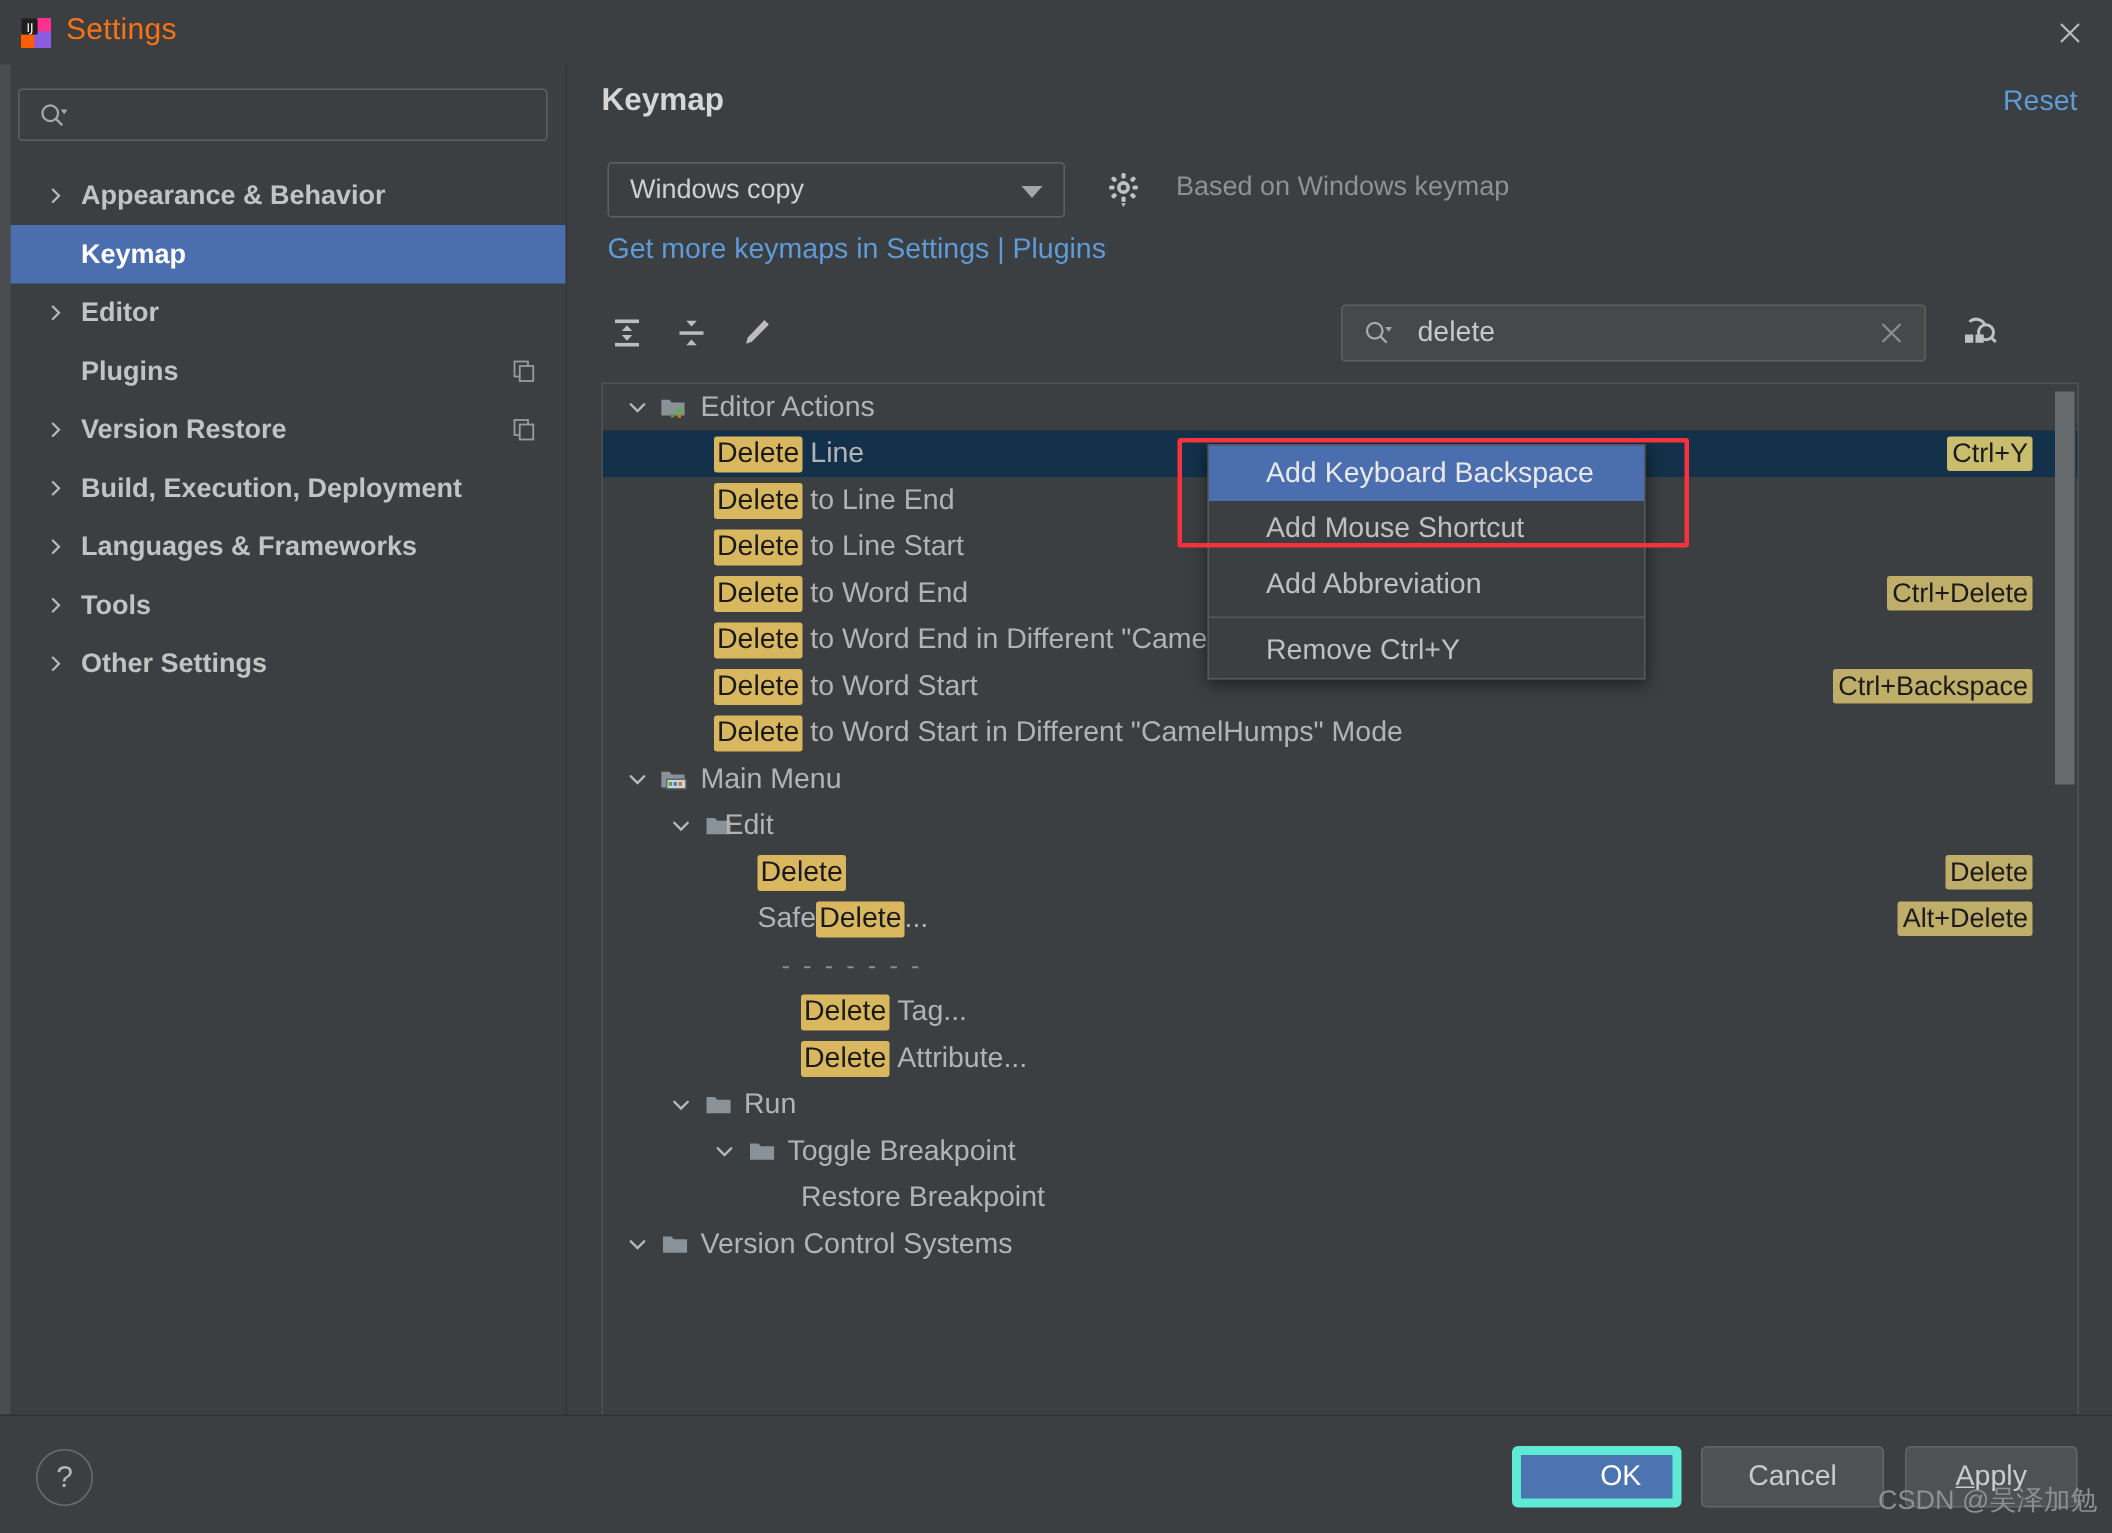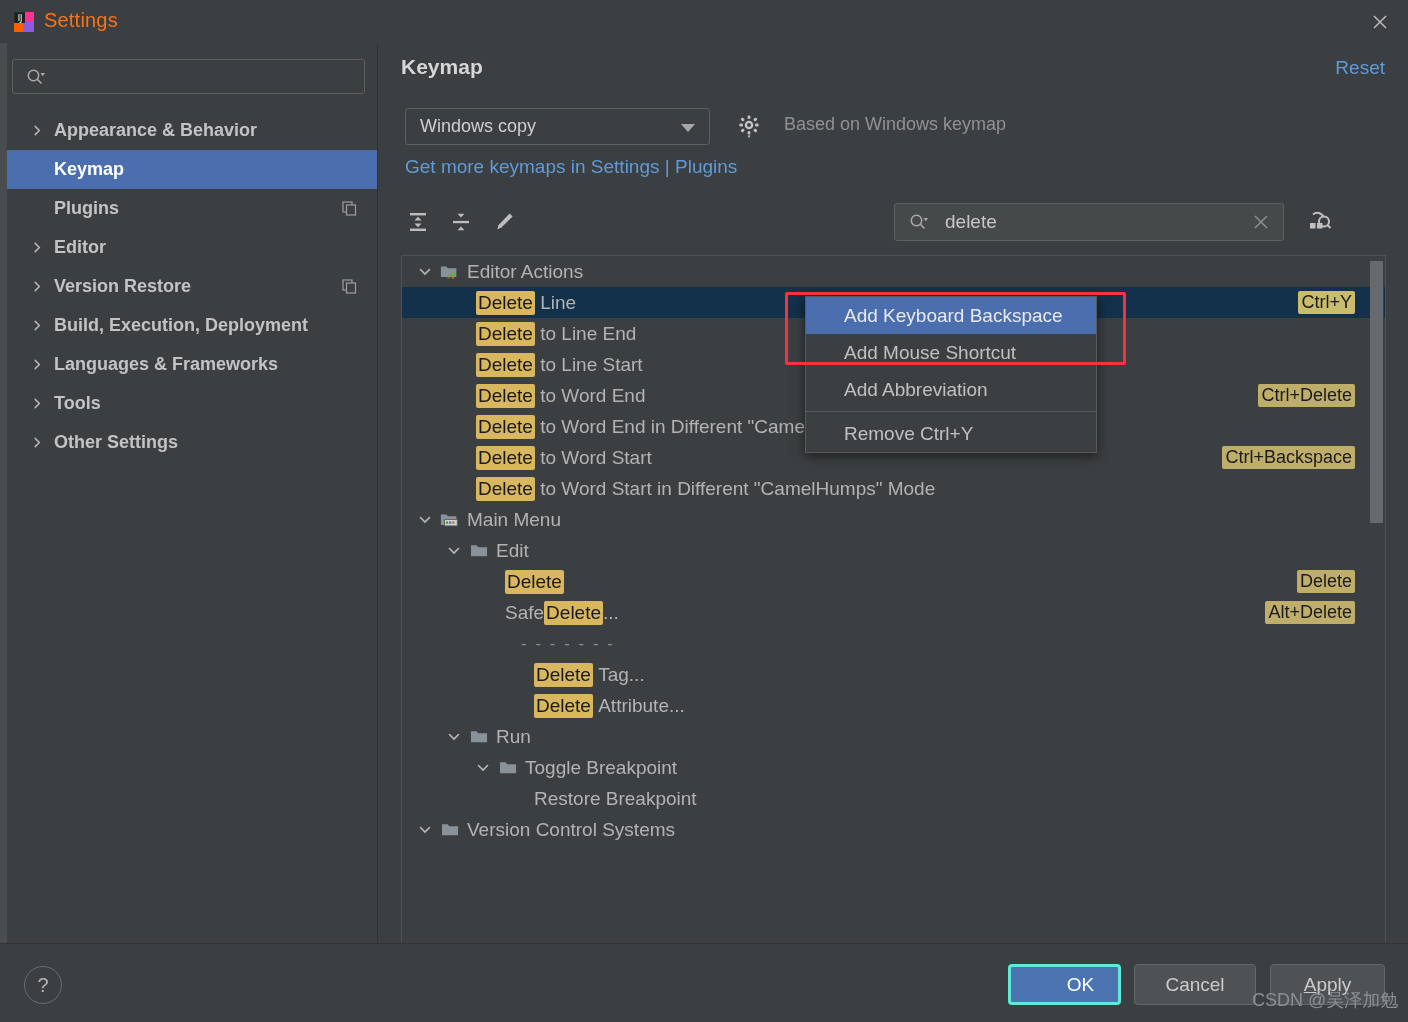--- a/index.html
+++ b/index.html
@@ -85,21 +85,21 @@
   .ctx-item{height:37px;display:flex;align-items:center;padding-left:38px;font-size:19px;color:#c0c0c0;cursor:pointer;white-space:nowrap;}
   .ctx-item.hi{background:#4b6eaf;color:#e9e9e9;}
   .ctx-sep{height:1px;background:#565a5c;margin:3px 0;}
   .ctx-redbox{position:absolute;left:785px;top:292px;width:335px;height:67px;border:3px solid #f5333f;border-radius:2px;z-index:41;pointer-events:none;}
 
   
   .hr-bottom{position:absolute;left:0;top:943px;width:1408px;height:1px;background:#323232;}
   .bottom{position:absolute;left:0;top:944px;width:1408px;height:78px;background:#3c3f41;}
   .help-btn{position:absolute;left:24px;top:22px;width:36px;height:36px;border:1px solid #6a6d6f;border-radius:50%;display:flex;align-items:center;justify-content:center;font-size:20px;color:#b6b6b6;cursor:pointer;}
   .btn{position:absolute;top:20px;height:41px;border-radius:4px;display:flex;align-items:center;justify-content:center;font-size:19px;cursor:pointer;box-sizing:border-box;}
-  .btn-ok{left:1008px;width:113px;background:#4b74b1;border:3px solid #5eead4;color:#ffffff;padding-left:32px;}
+  .btn-ok{left:1008px;width:113px;background:#4b74b1;border:6px solid #5eead4;color:#ffffff;padding-left:32px;}
   .btn-cancel{left:1134px;width:122px;background:#4e5254;border:1px solid #63676a;color:#cbcbcb;}
   .btn-apply{left:1270px;width:115px;background:#4e5254;border:1px solid #63676a;color:#cbcbcb;}
   .btn-apply u{text-decoration:underline;}
   .watermark{position:absolute;left:1252px;top:988px;font-size:18px;color:#8d9093;z-index:60;white-space:nowrap;}
 </style>
 </head>
 <body>
 
 <div id="app">
 
@@ -143,35 +143,35 @@
             <svg viewBox="0 0 12 12">
               <path d="M3.5 1.5 L8 6 L3.5 10.5" stroke="#b9b9b9" stroke-width="1.6" fill="none" stroke-linecap="round"></path>
             </svg>
           </span>
           <span class="sb-label">Appearance &amp; Behavior</span>
         </div>
         <div class="sb-item sel">
           <span class="sb-label">Keymap</span>
         </div>
         <div class="sb-item">
+          <span class="sb-chev">
+            <svg viewBox="0 0 12 12">
+              <path d="M3.5 1.5 L8 6 L3.5 10.5" stroke="#b9b9b9" stroke-width="1.6" fill="none" stroke-linecap="round"></path>
+            </svg>
+          </span>
+          <span class="sb-label">Editor</span>
+        </div>
+        <div class="sb-item">
           <span class="sb-label">Plugins</span>
           <span class="sb-copyicon">
             <svg viewBox="0 0 15 15">
               <rect x="1" y="1" width="9" height="10" stroke="#9a9c9e" stroke-width="1.2" fill="none"></rect>
               <rect x="4.5" y="4" width="9" height="10" stroke="#9a9c9e" stroke-width="1.2" fill="#3c3f41"></rect>
             </svg>
           </span>
-        </div>
-        <div class="sb-item">
-          <span class="sb-chev">
-            <svg viewBox="0 0 12 12">
-              <path d="M3.5 1.5 L8 6 L3.5 10.5" stroke="#b9b9b9" stroke-width="1.6" fill="none" stroke-linecap="round"></path>
-            </svg>
-          </span>
-          <span class="sb-label">Editor</span>
         </div>
         <div class="sb-item">
           <span class="sb-chev">
             <svg viewBox="0 0 12 12">
               <path d="M3.5 1.5 L8 6 L3.5 10.5" stroke="#b9b9b9" stroke-width="1.6" fill="none" stroke-linecap="round"></path>
             </svg>
           </span>
           <span class="sb-label">Version Restore</span>
           <span class="sb-copyicon">
             <svg viewBox="0 0 15 15">
@@ -387,21 +387,21 @@
             <span class="chev" style="left:45px;">
               <svg viewBox="0 0 12 12">
                 <path d="M1.5 3.5 L6 8 L10.5 3.5" stroke="#b9b9b9" stroke-width="1.6" fill="none" stroke-linecap="round"></path>
               </svg>
             </span>
             <span class="nicon" style="left:67px;">
               <svg viewBox="0 0 20 18" width="19" height="17">
                 <path d="M1 3.5 h6 l1.6 2 h9.4 v9.5 h-17 z" fill="#8a9299"></path>
               </svg>
             </span>
-            <span class="rlabel" style="left:94px;">
+            <span class="rlabel" style="left:81px;">
               <span>Edit</span>
             </span>
           </div>
           <div class="row">
             <span class="rlabel" style="left:103px;">
               <span class="hl">Delete</span>
             </span>
             <span class="sc">
               <span class="sc-badge">Delete</span>
             </span>

